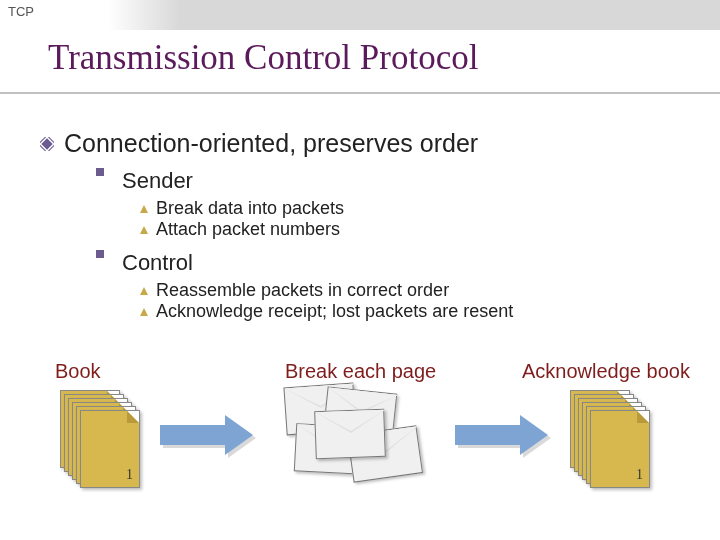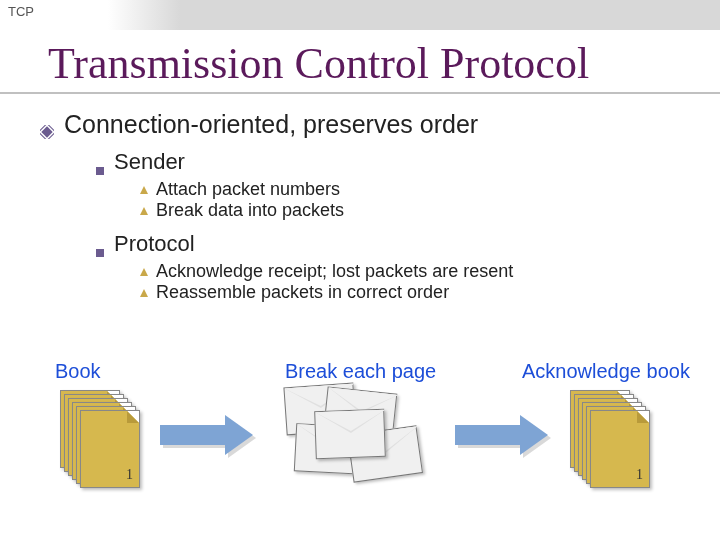--- a/index.html
+++ b/index.html
@@ -1,34 +1,34 @@
 <!DOCTYPE html>
 <html><head>
 <meta charset="utf-8">
 <style>
   * { margin: 0; padding: 0; box-sizing: border-box; }
   body { width: 720px; height: 540px; background: #fff; font-family: Verdana, Geneva, sans-serif; position: relative; overflow: hidden; }
   .header-bar { position: absolute; top: 0; left: 0; right: 0; height: 30px; background: linear-gradient(to right, #fff 0%, #fff 15%, #d8d8d8 25%, #d8d8d8 100%); }
   .corner-label { position: absolute; top: 4px; left: 8px; font-size: 13px; color: #555; font-weight: 500; }
-  .slide-title { position: absolute; top: 38px; left: 48px; font-family: Georgia, 'Times New Roman', serif; font-size: 44px; color: #5b1a5b; }
+  .slide-title { position: absolute; top: 38px; left: 48px; font-family: Georgia, 'Times New Roman', serif; font-size: 35px; color: #5b1a5b; }
   .title-rule { position: absolute; top: 92px; left: 0; right: 0; height: 2px; background: #c0c0c0; }
   .content { position: absolute; top: 110px; left: 40px; right: 20px; }
-  .top-bullet { display: flex; align-items: flex-end; gap: 10px; margin-bottom: 10px; }
+  .top-bullet { display: flex; align-items: center; gap: 10px; margin-bottom: 10px; margin-top: 19px; }
   .diamond { width: 14px; height: 14px; position: relative; flex-shrink: 0; }
   .diamond svg { width: 14px; height: 14px; }
   .top-text { font-size: 25px; color: #222; }
-  .sub1 { margin-left: 56px; margin-top: 8px; margin-bottom: 4px; display: flex; align-items: flex-end; gap: 10px; }
+  .sub1 { margin-left: 56px; margin-top: 8px; margin-bottom: 4px; display: flex; align-items: flex-start; gap: 18px; }
   .sq { width: 8px; height: 8px; background: #6b5b8f; flex-shrink: 0; }
   .sub1-text { font-size: 22px; color: #222; }
   .sub2 { margin-left: 100px; display: flex; align-items: center; gap: 8px; }
   .tri { width: 0; height: 0; border-left: 4px solid transparent; border-right: 4px solid transparent; border-bottom: 8px solid #c9a84a; flex-shrink: 0; }
   .sub2-text { font-size: 18px; color: #222; }
   .diagram { position: absolute; top: 380px; left: 0; right: 0; height: 150px; }
   .label-row { position: absolute; top: -20px; left: 0; right: 0; }
-  .lbl { position: absolute; font-size: 20px; color: #1d4ed8; }
+  .lbl { position: absolute; font-size: 20px; color: #7f1d1d; }
   .lbl.book { left: 55px; }
   .lbl.mail { left: 285px; }
   .lbl.reasm { left: 522px; }
   .stack { position: absolute; top: 10px; width: 80px; height: 100px; }
   .stack.left { left: 60px; }
   .stack.right { left: 570px; }
   .page { position: absolute; width: 60px; height: 78px; background: #d6b84e; border: 1px solid #888; box-shadow: 2px 2px 3px rgba(0,0,0,0.25); }
   .page .corner { position: absolute; top: 0; right: 0; width: 0; height: 0; border-left: 12px solid transparent; border-top: 12px solid #fff; }
   .page .cfold { position: absolute; top: 0; right: 0; width: 0; height: 0; border-left: 12px solid #b89a3a; border-top: 12px solid transparent; }
   .page .num { position: absolute; bottom: 4px; right: 6px; font-size: 14px; color: #333; font-family: 'Times New Roman', serif; }
@@ -63,38 +63,38 @@
     </span>
     <span class="top-text">Connection-oriented, preserves order</span>
   </div>
 
   <div class="sub1">
     <span class="sq"></span>
     <span class="sub1-text">Sender</span>
   </div>
   <div class="sub2">
     <span class="tri"></span>
-    <span class="sub2-text">Attach packet numbers</span>
+    <span class="sub2-text">Break data into packets</span>
   </div>
   <div class="sub2">
     <span class="tri"></span>
-    <span class="sub2-text">Break data into packets</span>
+    <span class="sub2-text">Attach packet numbers</span>
   </div>
 
   <div class="sub1" style="margin-top:10px">
     <span class="sq"></span>
-    <span class="sub1-text">Protocol</span>
+    <span class="sub1-text">Control</span>
+  </div>
+  <div class="sub2">
+    <span class="tri"></span>
+    <span class="sub2-text">Reassemble packets in correct order</span>
   </div>
   <div class="sub2">
     <span class="tri"></span>
     <span class="sub2-text">Acknowledge receipt;  lost packets are resent</span>
-  </div>
-  <div class="sub2">
-    <span class="tri"></span>
-    <span class="sub2-text">Reassemble packets in correct order</span>
   </div>
 </div>
 
 <div class="diagram">
   <div class="label-row">
     <div class="lbl book">Book</div>
     <div class="lbl mail">Break each page</div>
     <div class="lbl reasm">Acknowledge book</div>
   </div>
 

